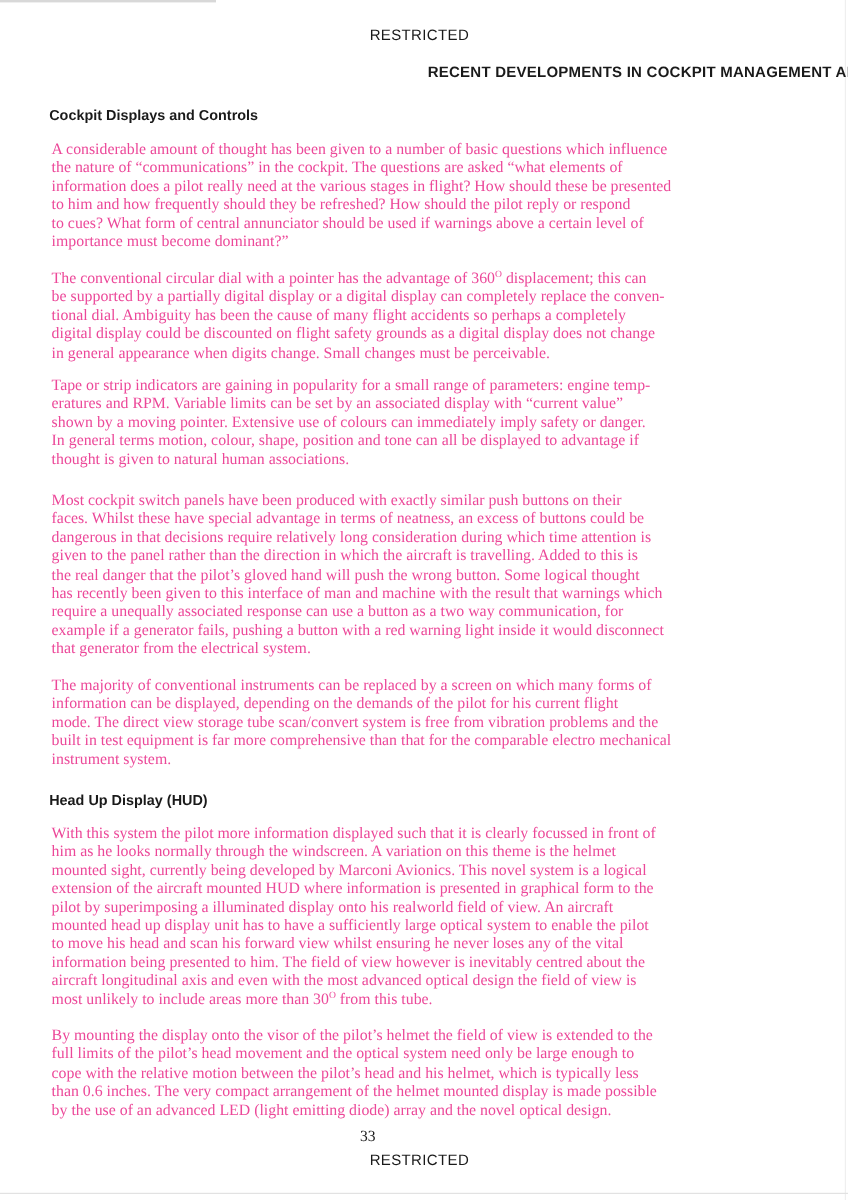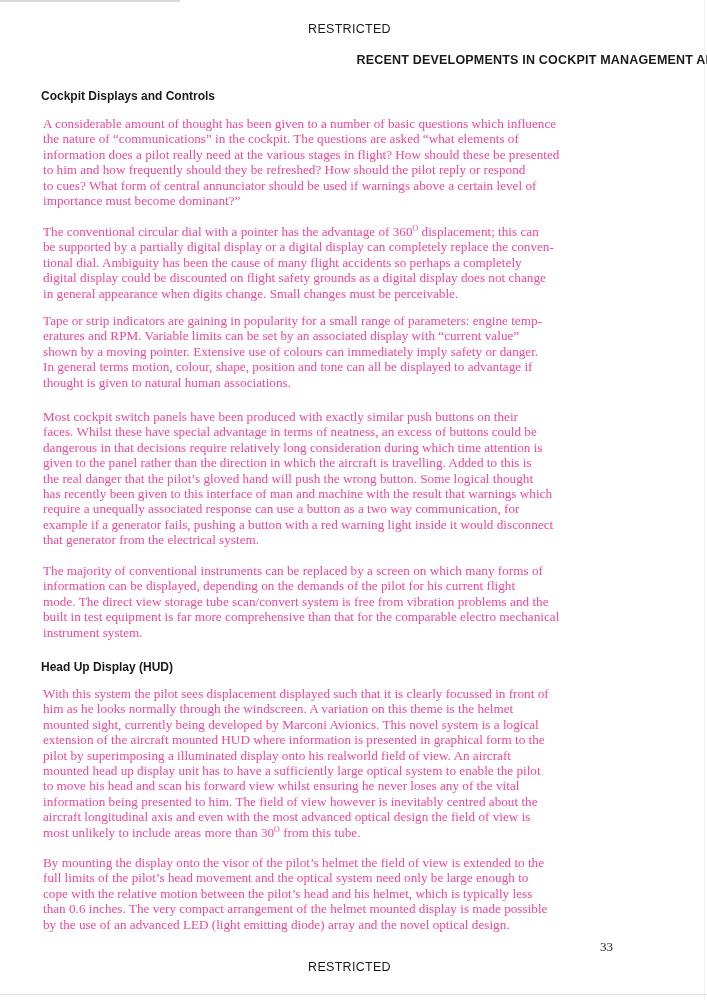--- a/index.html
+++ b/index.html
@@ -23,21 +23,21 @@
     .heading {
       position: absolute; left: 41px;
       font-family: "Liberation Sans", sans-serif; font-weight: bold; font-size: 12px;
     }
     .para {
       position: absolute; left: 43px; width: 600px;
       font-family: "Liberation Serif", serif; font-size: 13.2px; line-height: 15.4px; color: #ec4899;
     }
     .para .ln { display: block; white-space: nowrap; }
     .pagenum {
-      position: absolute; left: 0; width: 613px; top: 939px; text-align: right;
+      position: absolute; left: 0; width: 613px; top: 939px; text-align: center;
       font-family: "Liberation Serif", serif; font-size: 13px;
     }
     sup { font-size: 8px; line-height: 0; vertical-align: 5px; }
   </style>
 </head>
 <body>
 
 <div class="edge-top"></div>
 <div class="edge-right"></div>
 <div class="edge-bottom"></div>
@@ -88,21 +88,21 @@
   <span class="ln">The majority of conventional instruments can be replaced by a screen on which many forms of</span>
   <span class="ln">information can be displayed, depending on the demands of the pilot for his current flight</span>
   <span class="ln">mode.  The direct view storage tube scan/convert system is free from vibration problems and the</span>
   <span class="ln">built in test equipment is far more comprehensive than that for the comparable electro mechanical</span>
   <span class="ln">instrument system.</span>
 </div>
 
 <div class="heading" style="top:660px">Head Up Display (HUD)</div>
 
 <div class="para" style="top:686px">
-  <span class="ln">With this system the pilot sees displacement displayed such that it is clearly focussed in front of</span>
+  <span class="ln">With this system the pilot more information displayed such that it is clearly focussed in front of</span>
   <span class="ln">him as he looks normally through the windscreen.  A variation on this theme is the helmet</span>
   <span class="ln">mounted sight, currently being developed by Marconi Avionics.  This novel system is a logical</span>
   <span class="ln">extension of the aircraft mounted HUD where information is presented in graphical form to the</span>
   <span class="ln">pilot by superimposing a illuminated display onto his realworld field of view.  An aircraft</span>
   <span class="ln">mounted head up display unit has to have a sufficiently large optical system to enable the pilot</span>
   <span class="ln">to move his head and scan his forward view whilst ensuring he never loses any of the vital</span>
   <span class="ln">information being presented to him.  The field of view however is inevitably centred about the</span>
   <span class="ln">aircraft longitudinal axis and even with the most advanced optical design the field of view is</span>
   <span class="ln"><span>most unlikely to include areas more than 30</span><sup>O</sup><span> from this tube.</span></span>
 </div>

